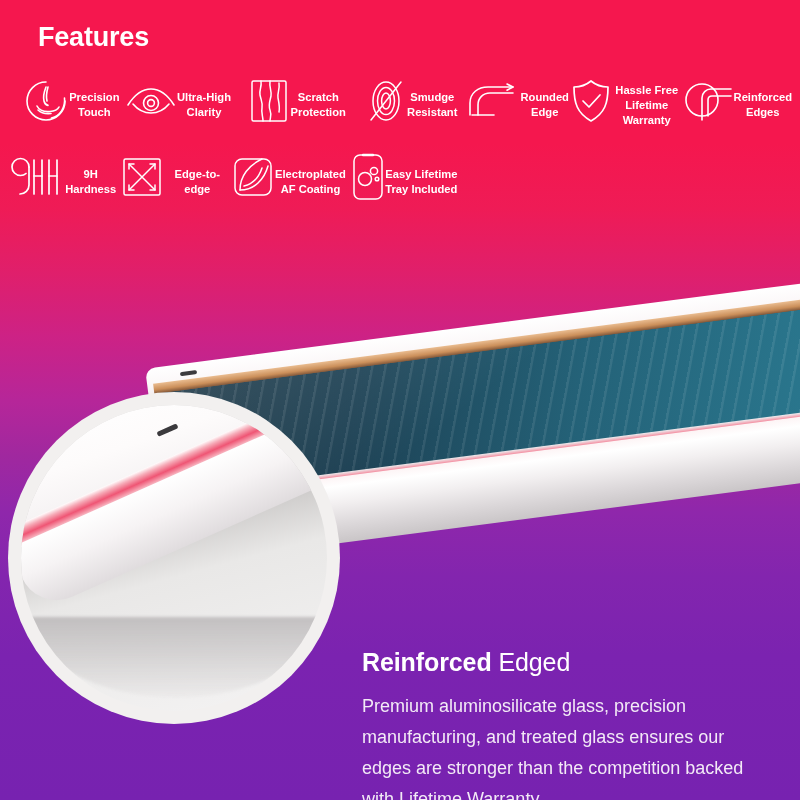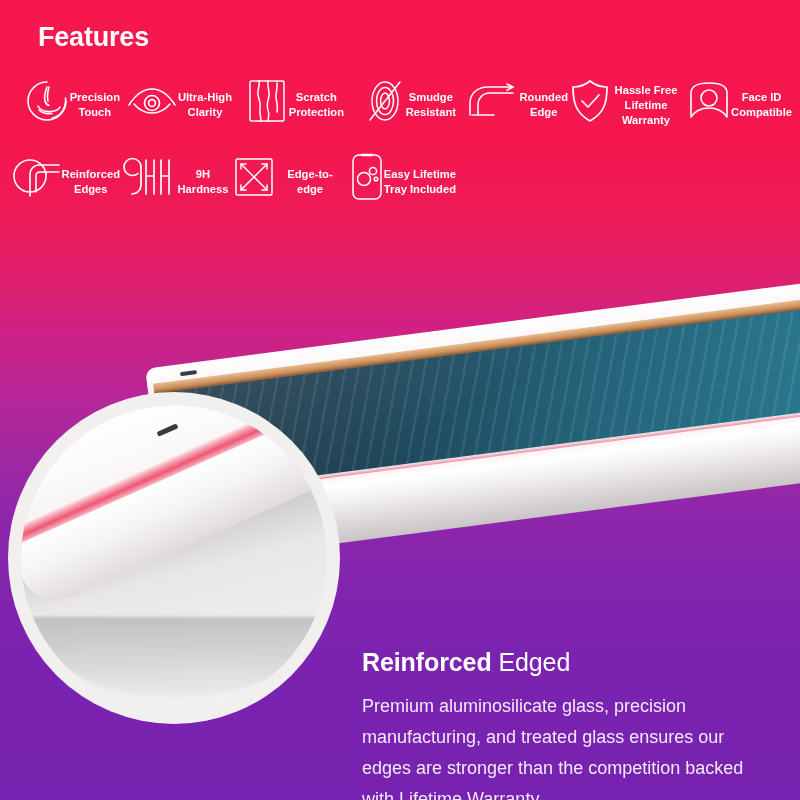--- a/index.html
+++ b/index.html
@@ -369,30 +369,20 @@
         <svg width="44" height="48" viewBox="0 0 44 48" fill="none" stroke="#ffffff" stroke-width="1.7">
           <path d="M22 4C16 9 9 10 5 10c0 16 3 26 17 34 14-8 17-18 17-34-4 0-11-1-17-6z" stroke-linejoin="round"></path>
           <path d="M14 24l6 6 11-12" stroke-linecap="round" stroke-linejoin="round"></path>
         </svg>
       </div>
       <div class="feature-label">Hassle Free
 Lifetime Warranty</div>
     </div>
 
 
-    <div class="feature-cell">
-      <div class="feature-icon">
-        <svg width="44" height="44" viewBox="0 0 44 44" fill="none" stroke="#ffffff" stroke-width="1.6">
-          <path d="M4 38V14C4 8 10 4 22 4s18 4 18 10v24c-4-6-10-9-18-9s-14 3-18 9z" stroke-linejoin="round"></path>
-          <circle cx="22" cy="19" r="8"></circle>
-        </svg>
-      </div>
-      <div class="feature-label">Face ID
-Compatible</div>
-    </div>
 
     <div class="feature-cell">
       <div class="feature-icon">
         <svg width="52" height="46" viewBox="0 0 52 46" fill="none" stroke="#ffffff" stroke-width="1.6">
           <circle cx="20" cy="22" r="16"></circle>
           <path d="M20 42V20c0-5 4-9 9-9h20" stroke-linecap="round"></path>
           <path d="M26 38V22c0-2 1-4 4-4h19" stroke-linecap="round"></path>
         </svg>
       </div>
       <div class="feature-label">Reinforced
@@ -419,20 +409,32 @@
       <div class="feature-icon">
         <svg width="44" height="44" viewBox="0 0 44 44" fill="none" stroke="#ffffff" stroke-width="1.5">
           <rect x="4" y="4" width="36" height="36" rx="1.5"></rect>
           <path d="M9 9l26 26M35 9L9 35" stroke-linecap="round"></path>
           <path d="M9 14V9h5M35 14V9h-5M9 30v5h5M35 30v5h-5" stroke-linecap="round" stroke-linejoin="round"></path>
         </svg>
       </div>
       <div class="feature-label">Edge-to-edge</div>
     </div>
 
+    <div class="feature-cell">
+      <div class="feature-icon">
+        <svg width="44" height="44" viewBox="0 0 44 44" fill="none" stroke="#ffffff" stroke-width="1.5">
+          <rect x="4" y="4" width="36" height="36" rx="7"></rect>
+          <path d="M9 35c0-14 9-25 22-31" stroke-linecap="round"></path>
+          <path d="M9 35c14 0 24-10 28-24" stroke-linecap="round"></path>
+          <path d="M13 31c9-2 15-9 18-18" stroke-linecap="round"></path>
+        </svg>
+      </div>
+      <div class="feature-label">Electroplated
+AF Coating</div>
+    </div>
 
     <div class="feature-cell">
       <div class="feature-icon">
         <svg width="34" height="50" viewBox="0 0 34 50" fill="none" stroke="#ffffff" stroke-width="1.5">
           <rect x="3" y="3" width="28" height="44" rx="6"></rect>
           <path d="M12 3h10" stroke-linecap="round" stroke-width="2.4"></path>
           <circle cx="14" cy="27" r="6.5"></circle>
           <circle cx="23" cy="19" r="3.6"></circle>
           <circle cx="26" cy="27" r="1.8"></circle>
         </svg>

